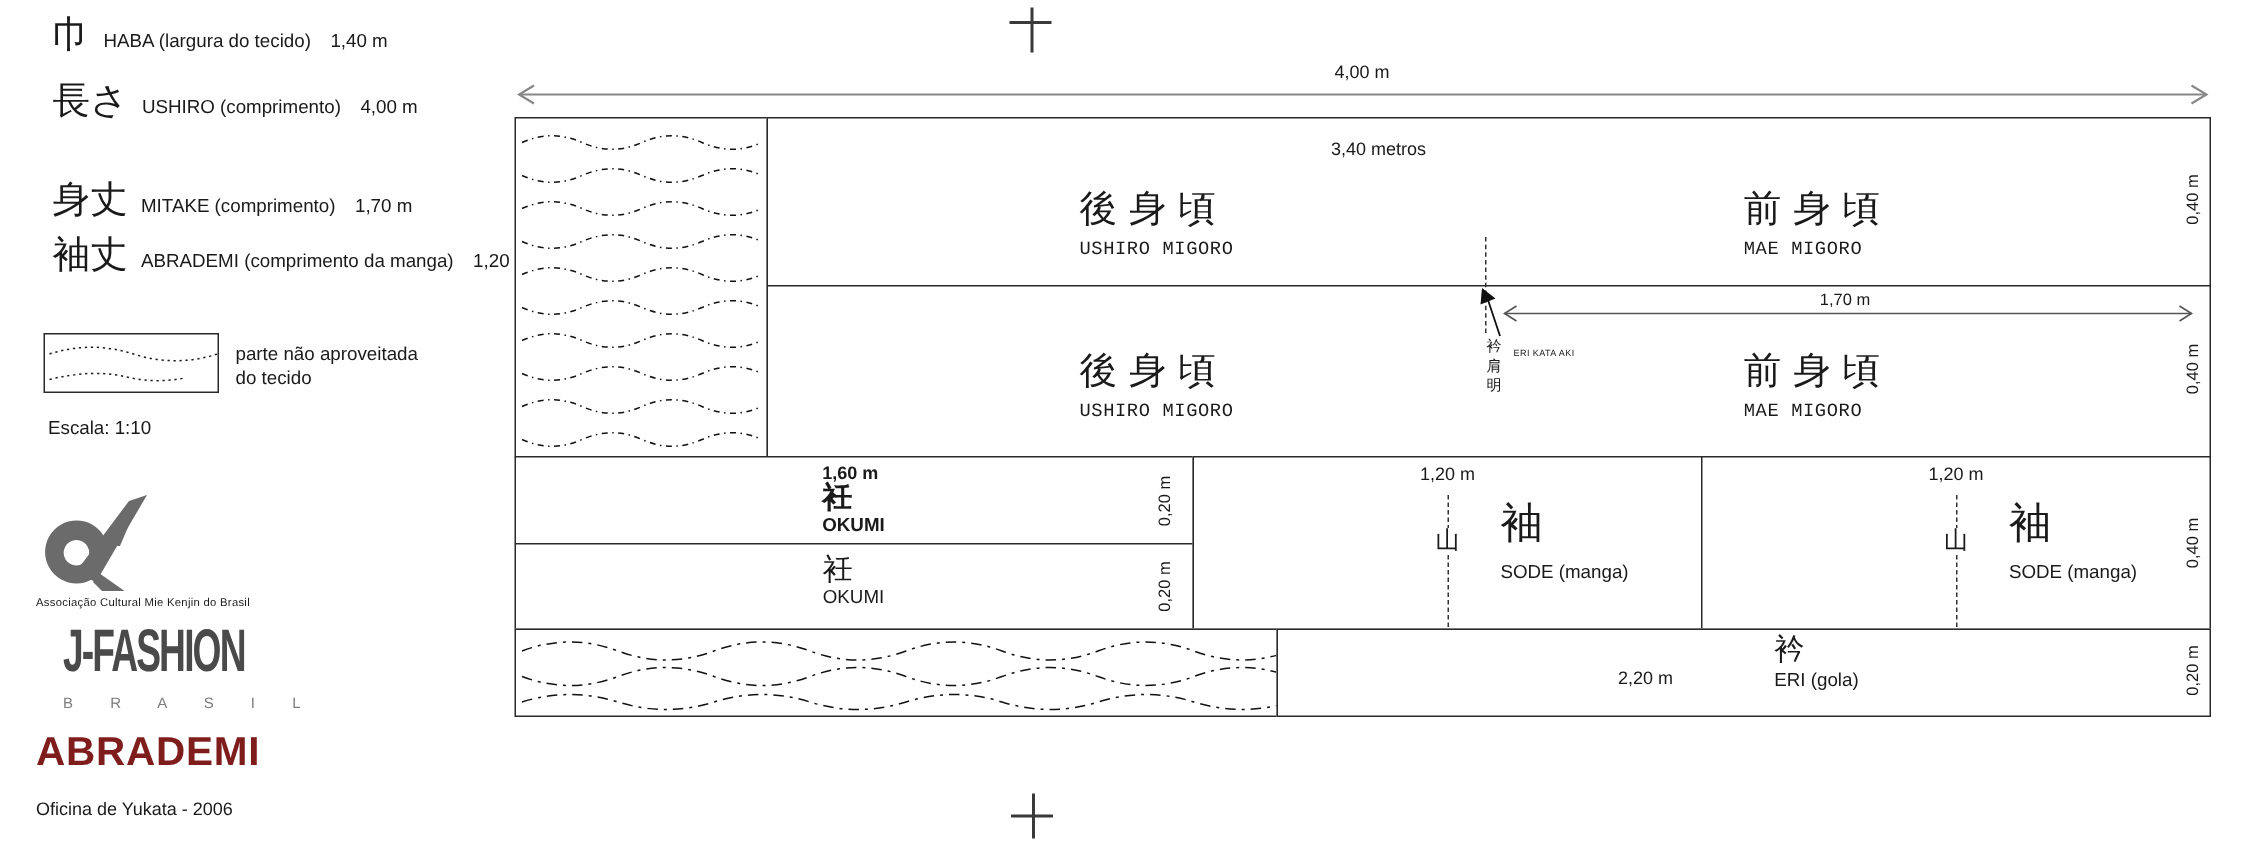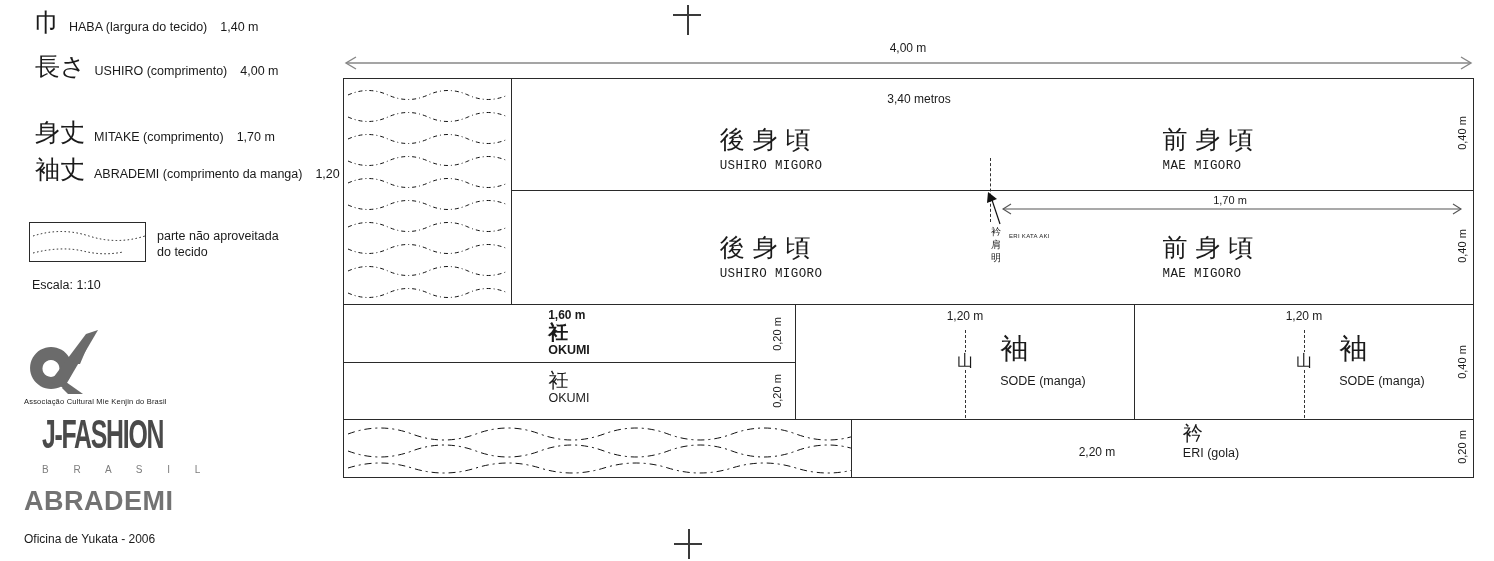--- a/index.html
+++ b/index.html
@@ -17,21 +17,21 @@
   .m-row{position:absolute;display:flex;align-items:baseline;white-space:nowrap;}
   .m-kanji{font-size:25px;}
   .m-label{font-size:12.5px;margin-left:9px;}
   .m-value{font-size:12.5px;margin-left:13px;}
   .legend-text{position:absolute;font-size:12.5px;line-height:16px;}
   .cropline{position:absolute;background:#3a3a3a;}
   .small-cap{font-size:7.5px;letter-spacing:.2px;}
   .jf-main{font-size:40px;font-weight:bold;color:#4a4a4a;transform:scaleX(.62);transform-origin:left top;
     letter-spacing:-2px;line-height:40px;}
   .jf-sub{font-size:10px;color:#7d7d7d;letter-spacing:11px;}
-  .abrademi{font-size:27px;font-weight:bold;color:#737373;letter-spacing:.5px;}
+  .abrademi{font-size:27px;font-weight:bold;color:#7f1d1d;letter-spacing:.5px;}
   .yama{position:absolute;font-size:16px;background:#fff;padding:0 2px;transform:translate(-50%,-50%);line-height:18px;}
   .eka-col{position:absolute;width:13px;font-size:10px;line-height:13px;word-break:break-all;}
   .eka-rom{position:absolute;font-size:6px;letter-spacing:.3px;white-space:nowrap;}
   svg{display:block;}
 </style>
 </head>
 <body>
 
 <div id="canvas">
 

